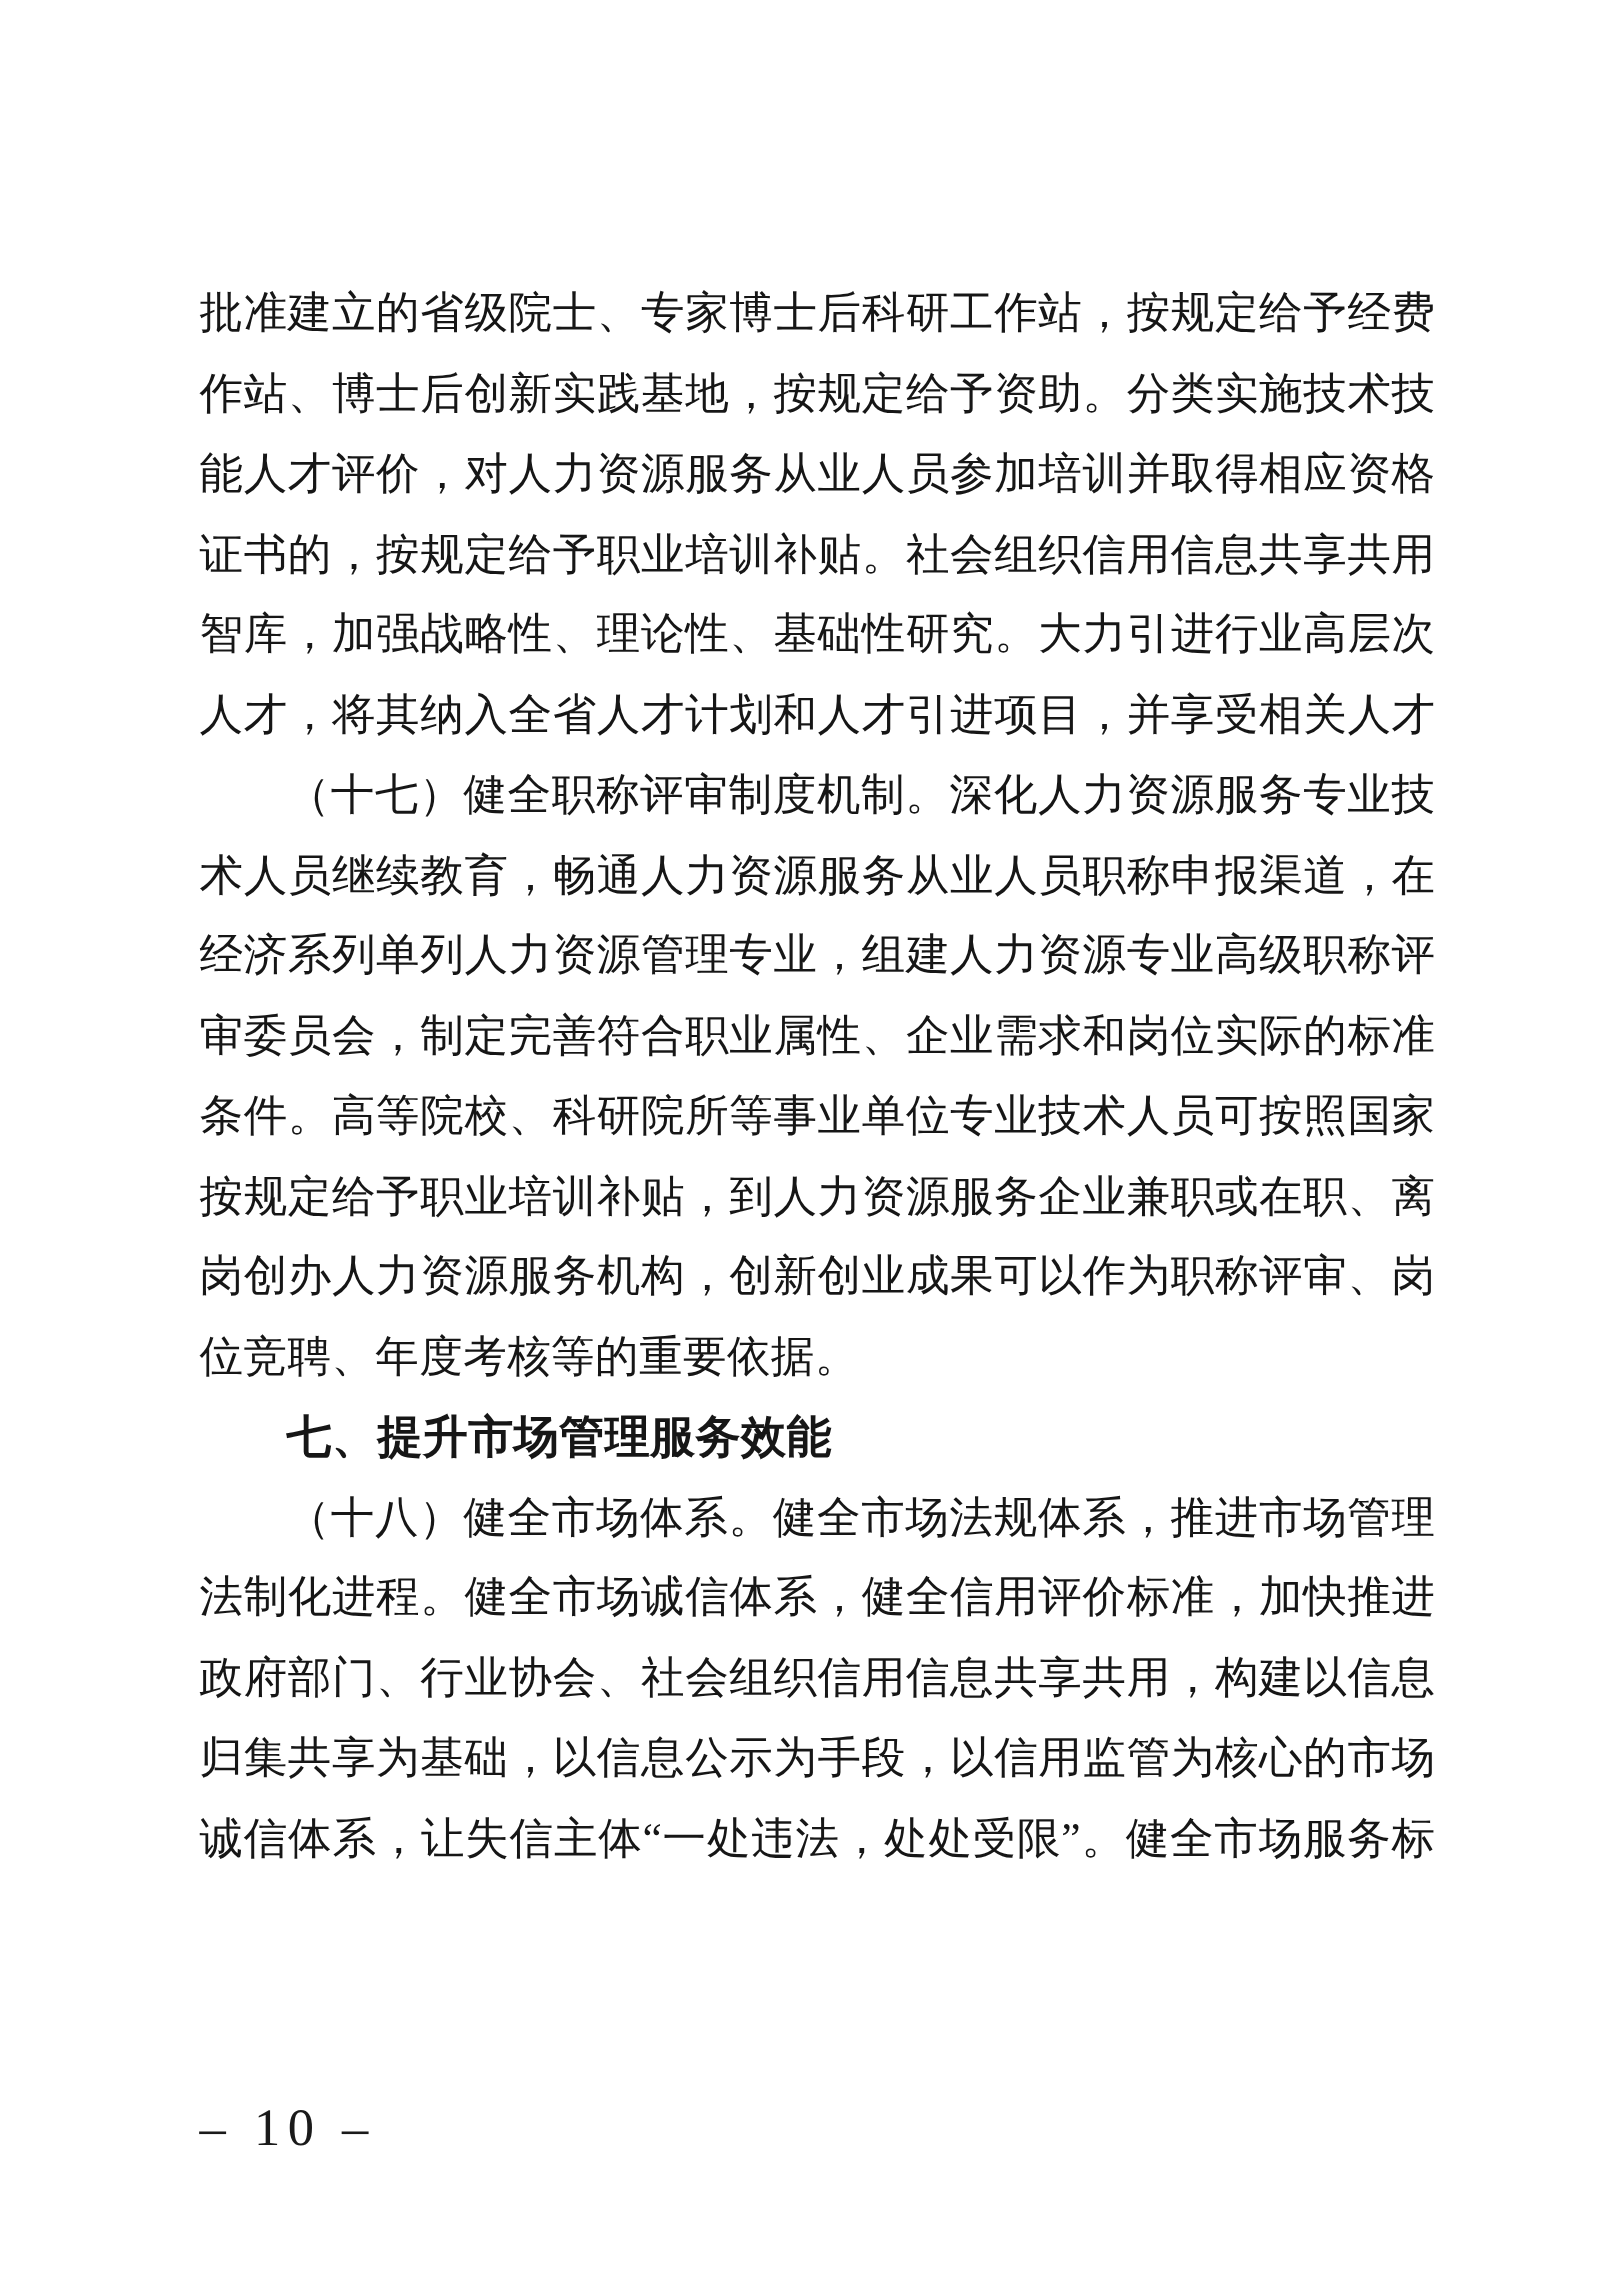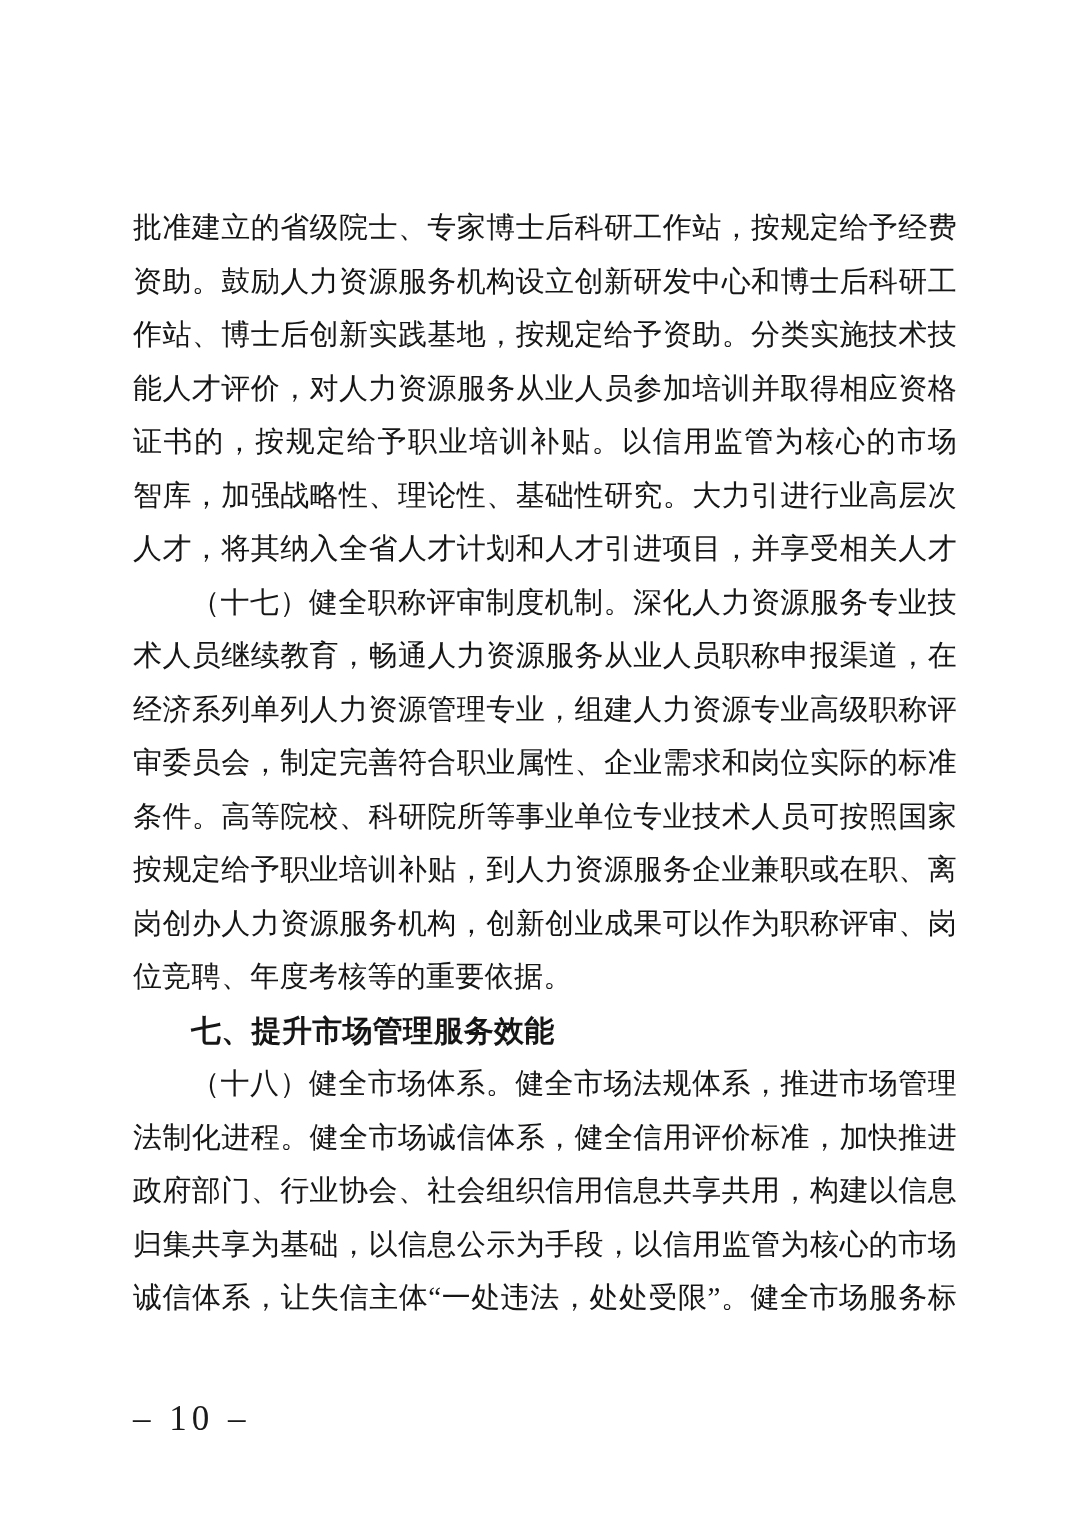--- a/index.html
+++ b/index.html
@@ -19,21 +19,21 @@
     position: absolute;
     left: 0;
     top: 0;
     width: 1080px;
     height: 1527px;
     background: #ffffff;
   }
   .content {
     position: absolute;
     left: 133px;
-    top: 201px;
+    top: 183px;
     width: 824px;
   }
   .line {
     height: 53.5px;
     line-height: 53.5px;
     font-size: 29px;
     text-align: justify;
     text-align-last: justify;
     letter-spacing: 0.3px;
   }
@@ -63,24 +63,23 @@
     color: #1a1a1a;
   }
 </style>
 </head>
 <body>
 
 <div class="doc-page">
   <div class="content">
 
     <div class="line">批准建立的省级院士、专家博士后科研工作站，按规定给予经费</div>
-    <div class="line">资助。鼓励人力资源服务机构设立创新研发中心和博士后科研工</div>
     <div class="line">作站、博士后创新实践基地，按规定给予资助。分类实施技术技</div>
     <div class="line">能人才评价，对人力资源服务从业人员参加培训并取得相应资格</div>
-    <div class="line">证书的，按规定给予职业培训补贴。以信用监管为核心的市场</div>
+    <div class="line">证书的，按规定给予职业培训补贴。社会组织信用信息共享共用</div>
     <div class="line">智库，加强战略性、理论性、基础性研究。大力引进行业高层次</div>
     <div class="line">人才，将其纳入全省人才计划和人才引进项目，并享受相关人才</div>
 
     <div class="line indent"><span class="runin">（十七）健全职称评审制度机制。</span><span>深化人力资源服务专业技</span></div>
     <div class="line">术人员继续教育，畅通人力资源服务从业人员职称申报渠道，在</div>
     <div class="line">经济系列单列人力资源管理专业，组建人力资源专业高级职称评</div>
     <div class="line">审委员会，制定完善符合职业属性、企业需求和岗位实际的标准</div>
     <div class="line">条件。高等院校、科研院所等事业单位专业技术人员可按照国家</div>
     <div class="line">按规定给予职业培训补贴，到人力资源服务企业兼职或在职、离</div>
     <div class="line">岗创办人力资源服务机构，创新创业成果可以作为职称评审、岗</div>

